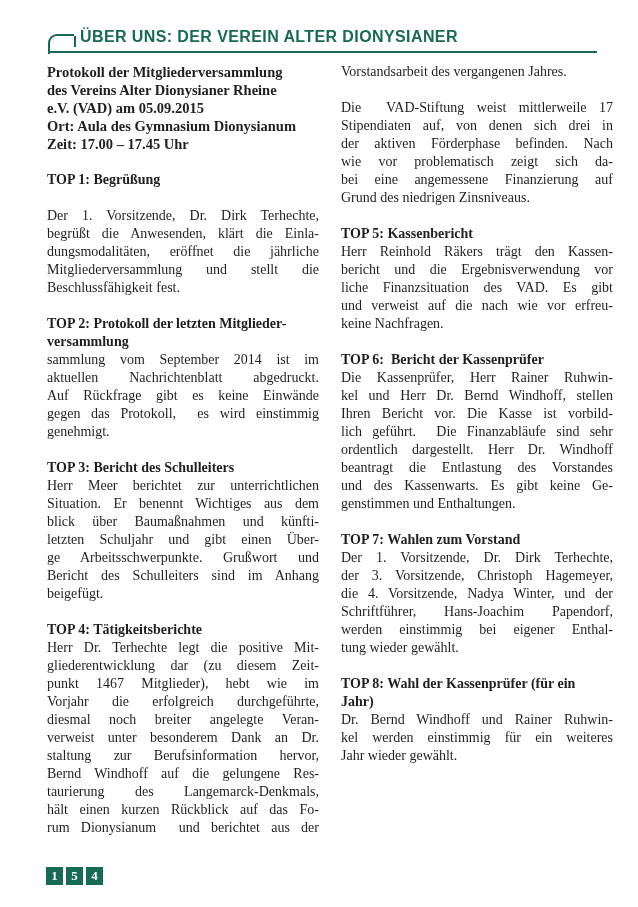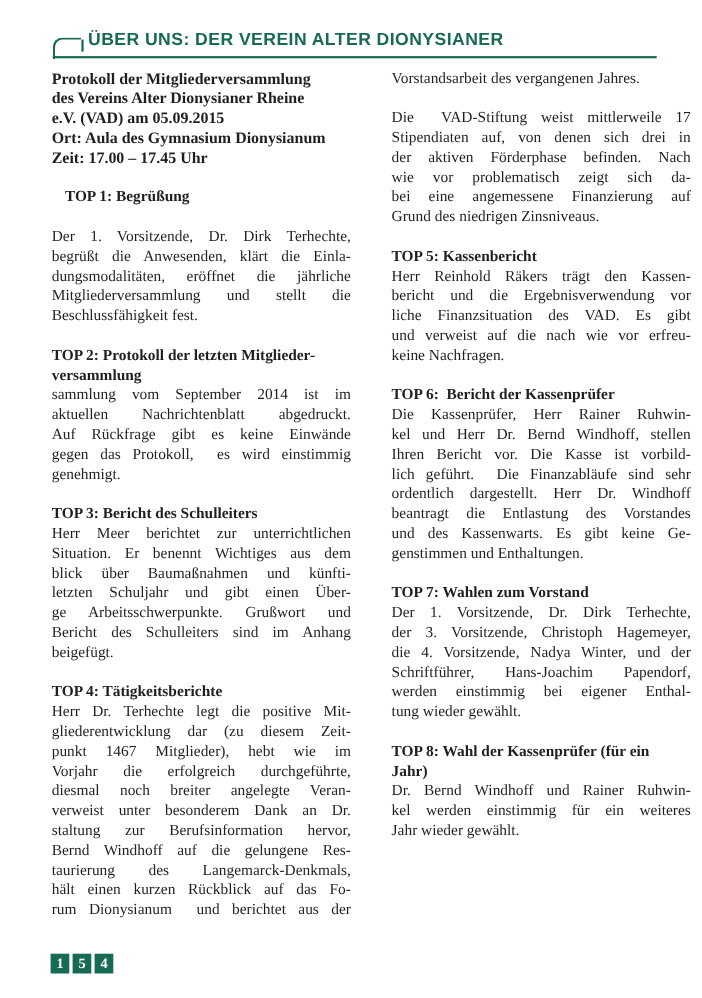--- a/index.html
+++ b/index.html
@@ -34,27 +34,27 @@
     font-weight:bold;font-size:16px;letter-spacing:.4px;
     color:var(--accent);white-space:nowrap;
   }
   .hdr-rule{
     position:absolute;left:48px;top:51px;
     width:549px;height:2px;background:var(--accent);
   }
   
   .columns{
     position:absolute;left:47px;top:63px;
-    display:flex;gap:37px;
+    display:flex;gap:22px;
   }
   .col{width:272px;font-size:14px;line-height:18px;}
   .block{margin:0;}
   .para,.intro{margin-bottom:18px;}
   .heading{font-weight:bold;margin-bottom:0;}
-  .heading.gap-after{margin-bottom:18px;margin-left:12px;}
+  .heading.gap-after{margin-bottom:18px;}
   .intro{font-weight:bold;font-size:14.5px;}
   .line{white-space:pre-wrap;}
   .line.j{text-align:justify;text-align-last:justify;}
   
   .footer{
     position:absolute;left:46px;top:867px;
     display:flex;gap:3px;
   }
   .pnum{
     width:17px;height:18px;background:var(--accent);

